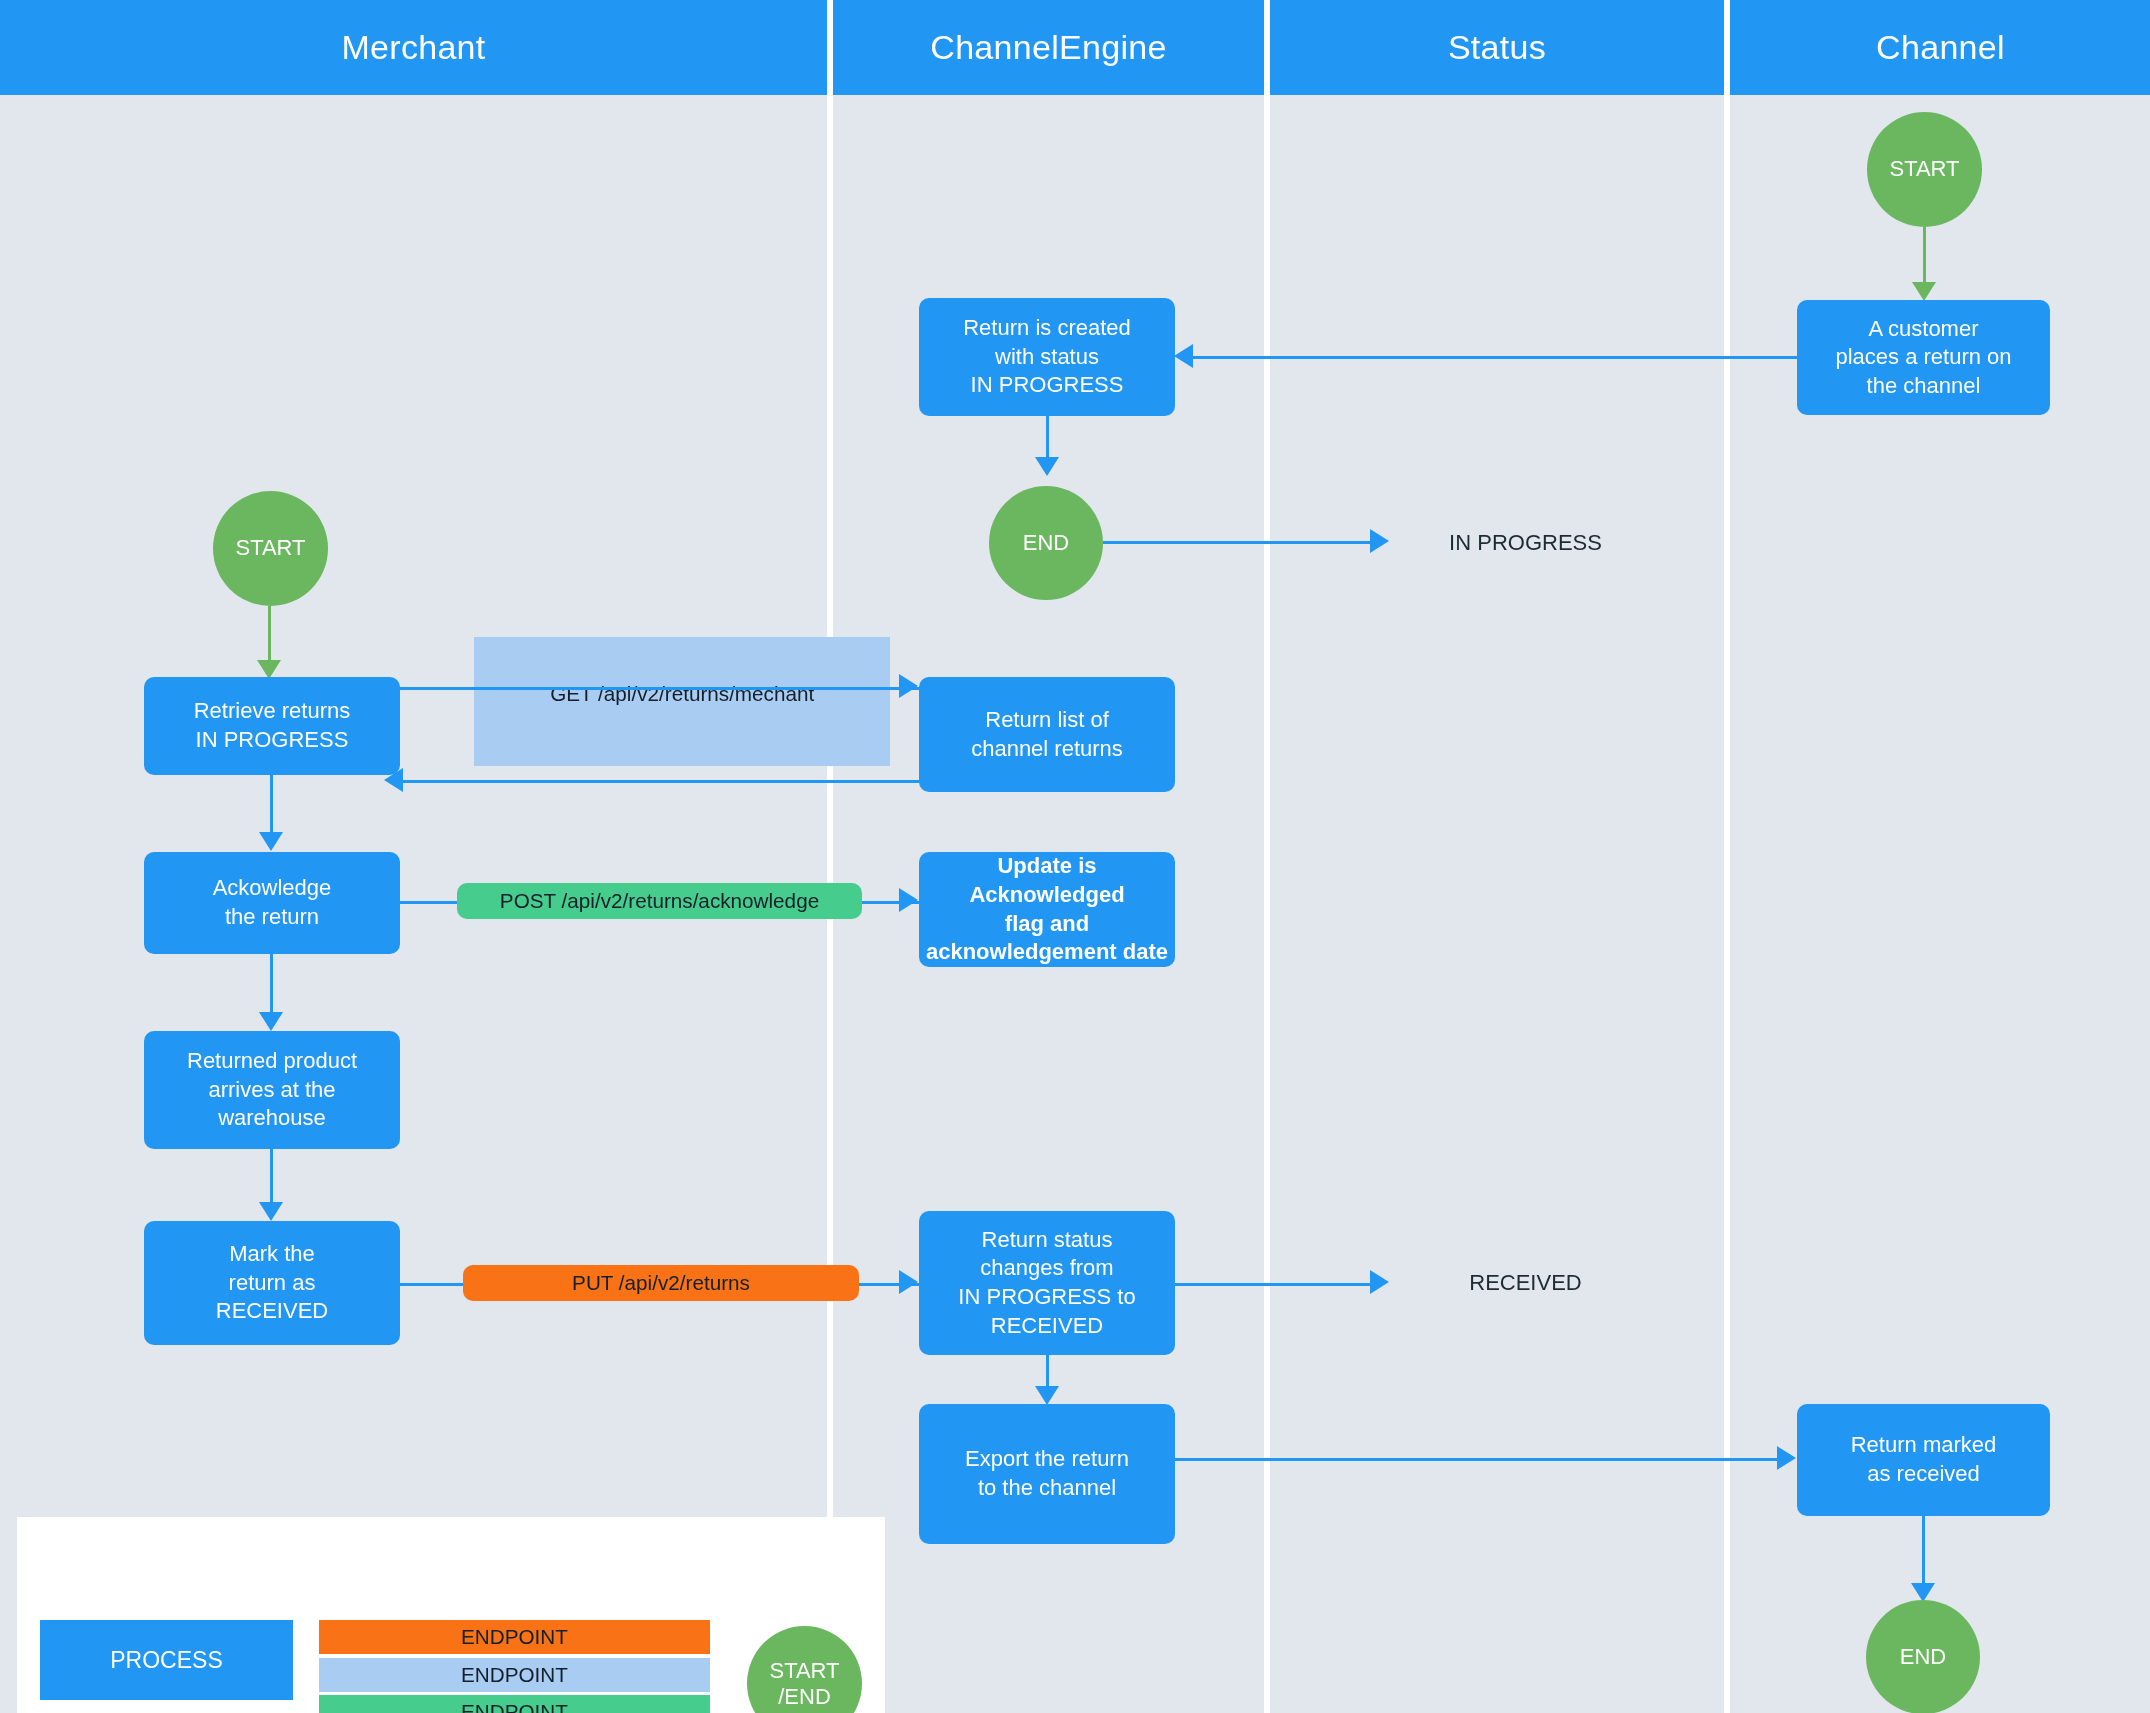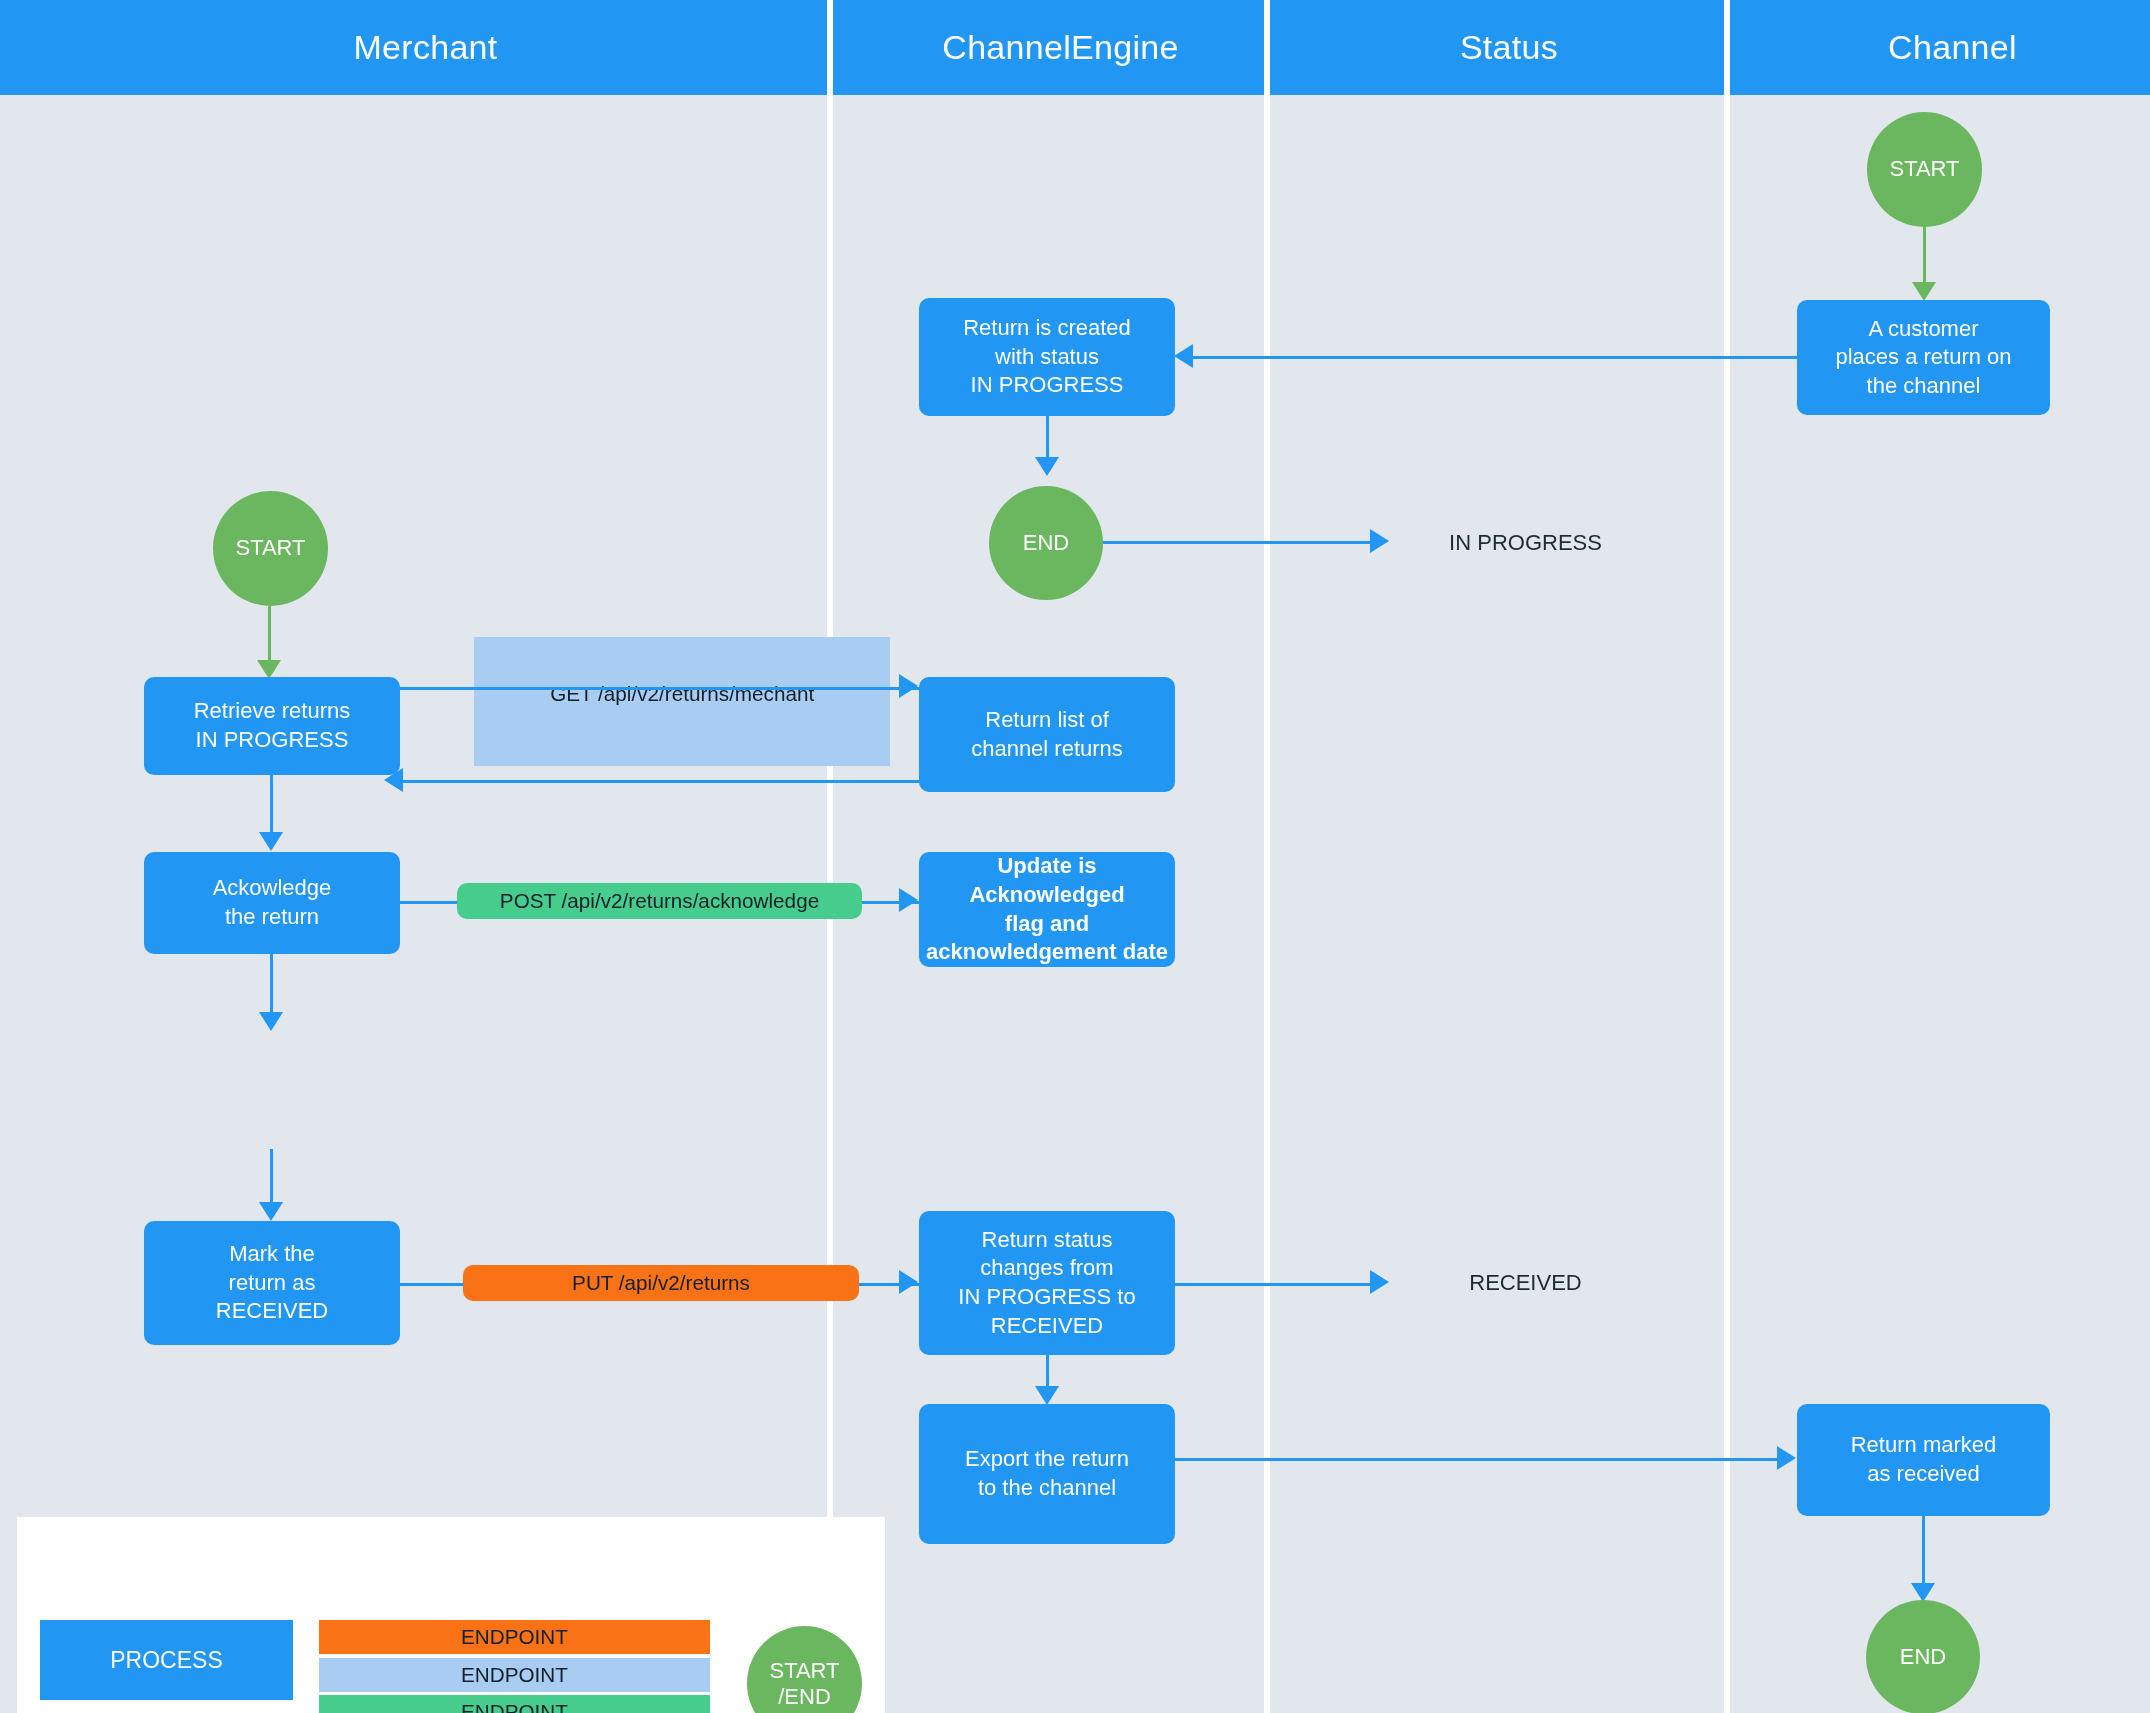--- a/index.html
+++ b/index.html
@@ -8,21 +8,21 @@
     position:relative;
     width:2151px;height:1714px;
     background:#E2E6ED;
     overflow:hidden;
   }
   
   .lane-header{
     position:absolute;top:0;height:95px;
     background:#2196F3;
     display:flex;align-items:center;justify-content:center;
-    color:#fff;font-size:34px;font-weight:400;letter-spacing:0.3px;padding-left:12px;
+    color:#fff;font-size:34px;font-weight:400;letter-spacing:0.3px;
   }
   .lane-divider{
     position:absolute;top:0;bottom:0;width:5.7px;background:#FFFFFF;
   }
   .header-gap{
     position:absolute;top:0;height:95px;background:#FFFFFF;width:5.7px;
   }
   
   .node{
     position:absolute;
@@ -178,20 +178,25 @@
 
   <div class="node process ml" style="left: 919px; top: 852px; width: 256px; height: 115px; white-space: pre-line;">
     <span style="white-space: pre-line; font-weight: bold;">Update is Acknowledged
 flag and
 acknowledgement date</span>
   </div>
 
   <div class="vline" style="left:270px;top:954px;height:72px;"></div>
   <div class="arrow arrow-down" style="left:259px;top:1012px;"></div>
 
+  <div class="node process ml" style="left: 144px; top: 1031px; width: 256px; height: 118px; white-space: pre-line;">
+    <span style="white-space: pre-line;">Returned product
+arrives at the
+warehouse</span>
+  </div>
 
   <div class="vline" style="left:270px;top:1149px;height:63px;"></div>
   <div class="arrow arrow-down" style="left:259px;top:1202px;"></div>
 
   <div class="node process ml" style="left: 144px; top: 1221px; width: 256px; height: 124px; white-space: pre-line;">
     <span style="white-space: pre-line;">Mark the
 return as
 RECEIVED</span>
   </div>
 

